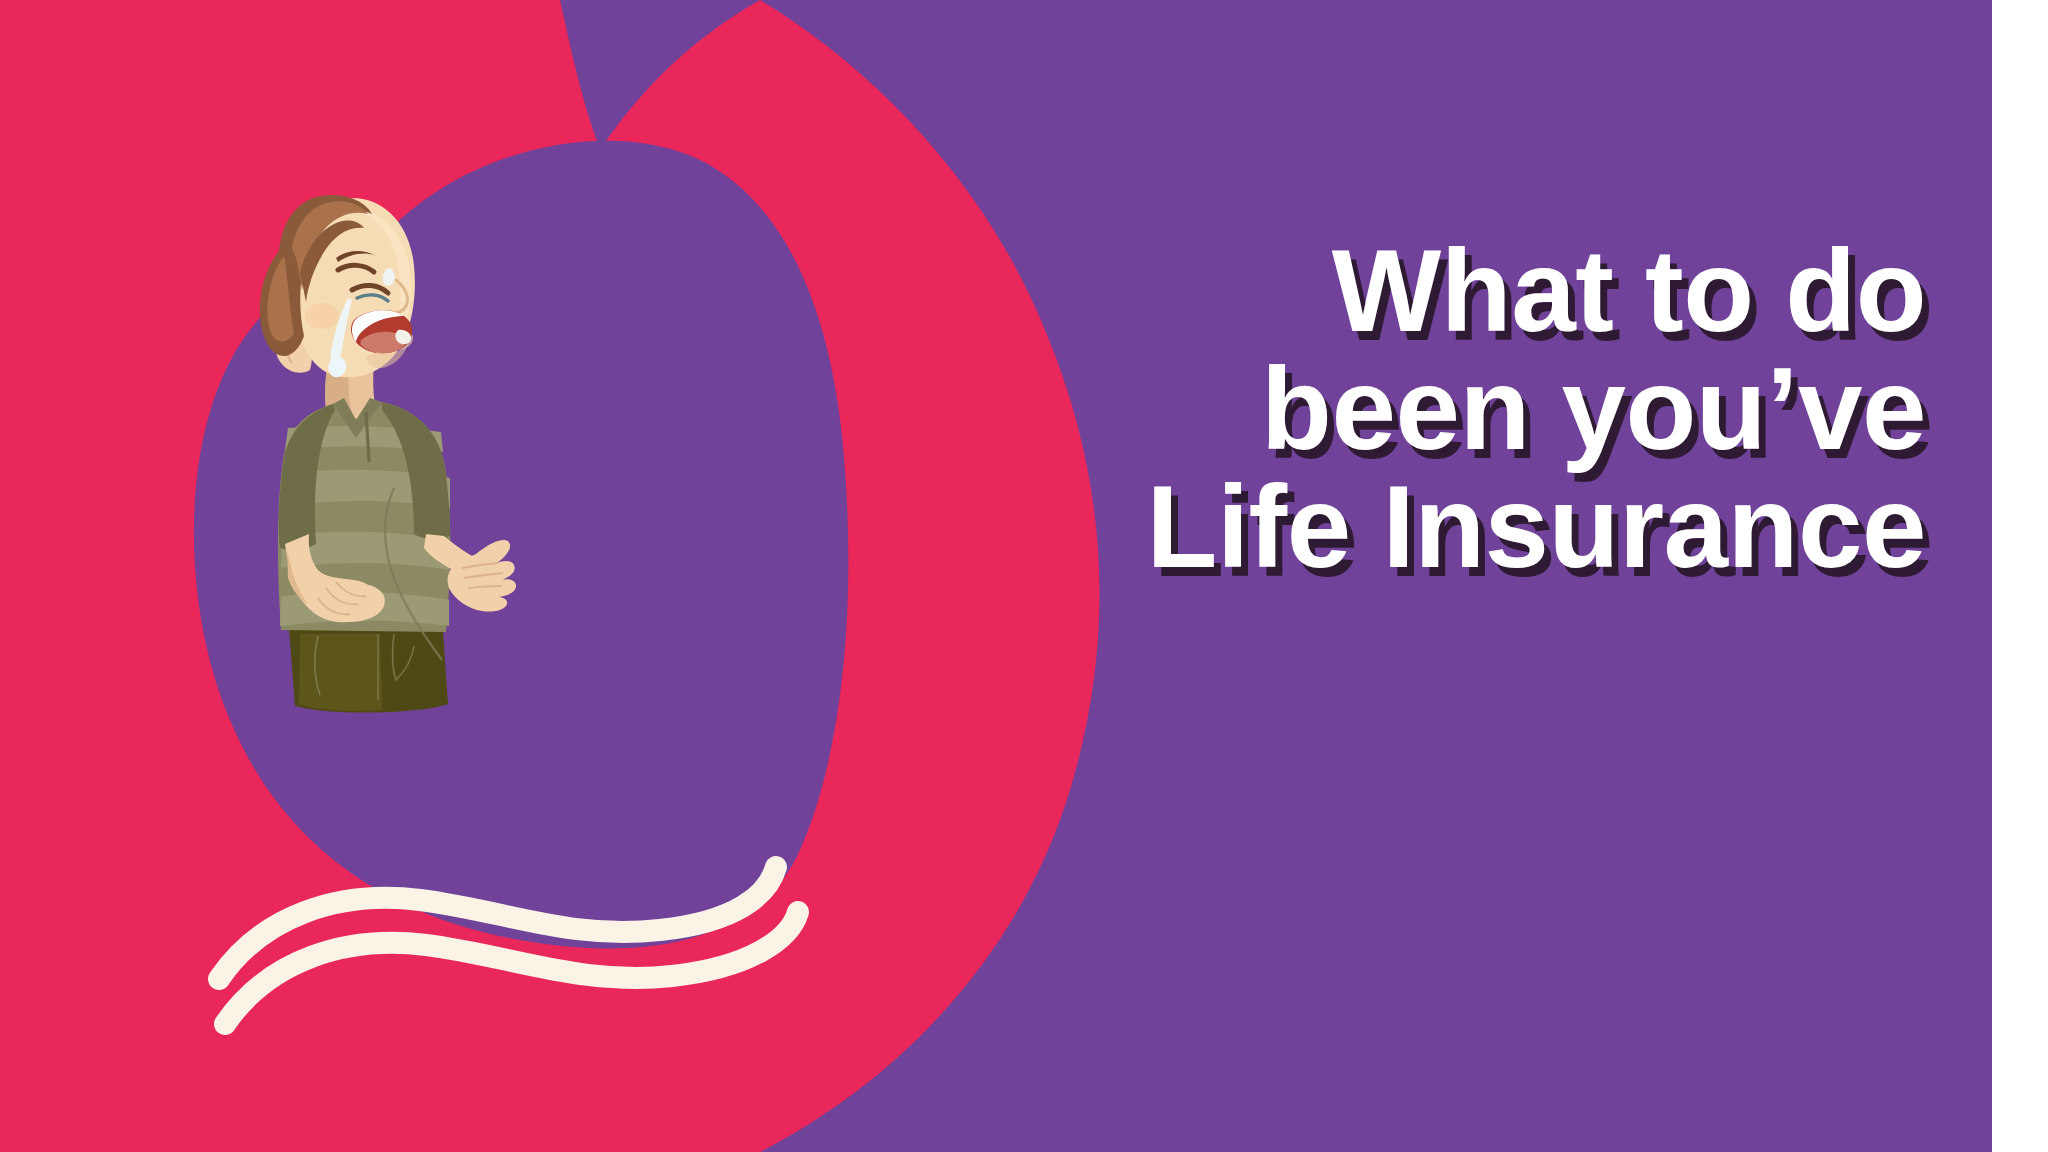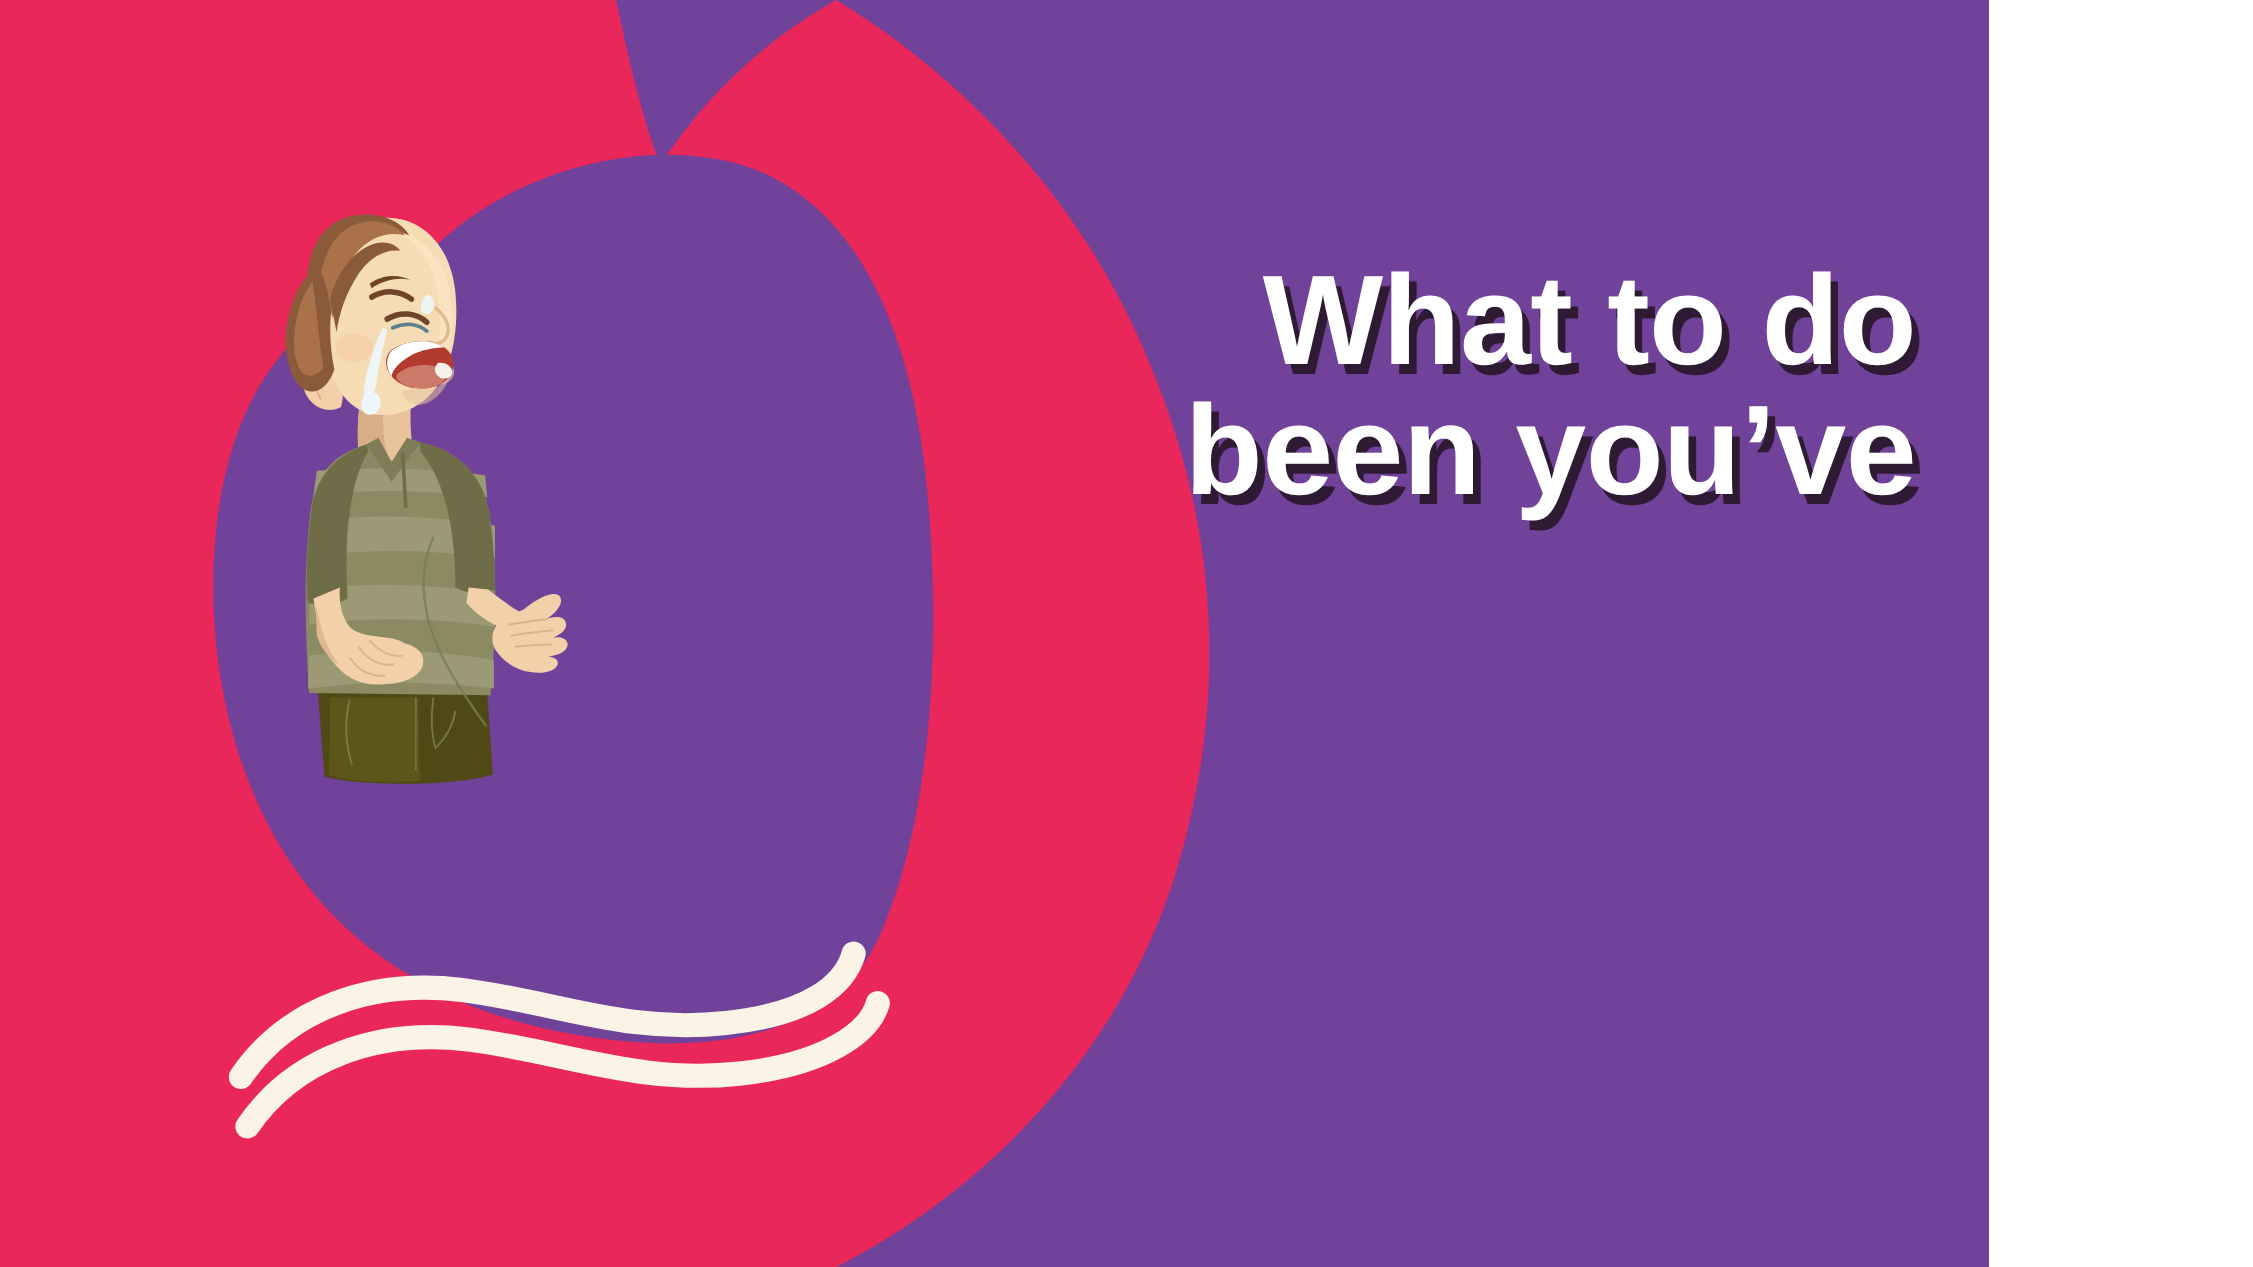--- a/index.html
+++ b/index.html
@@ -5,21 +5,21 @@
   html, body {
     margin: 0;
     padding: 0;
     background: #ffffff;
   }
   body {
     font-family: "Liberation Sans", sans-serif;
   }
   #banner {
     position: relative;
-    width: 1808px;
+    width: 1992px;
     height: 1152px;
     overflow: hidden;
     background: #e9275a;
   }
   #artwork {
     position: absolute;
     top: 0;
     left: 0;
     width: 2048px;
     height: 1152px;
@@ -219,15 +219,16 @@
     <path fill="none" stroke="#faf3e6" stroke-width="22" stroke-linecap="round" d="M 225 1024
              C 268 961 344 935 426 945
              C 512 956 582 986 672 976
              C 748 968 790 940 798 912"></path>
 
   </svg>
 
   <div id="headline">
     <span class="hl-line">What to do</span>
     <span class="hl-line">been you’ve</span>
+    <span class="hl-line">Life Insurance</span>
   </div>
 
 </div>
 
 </body></html>

